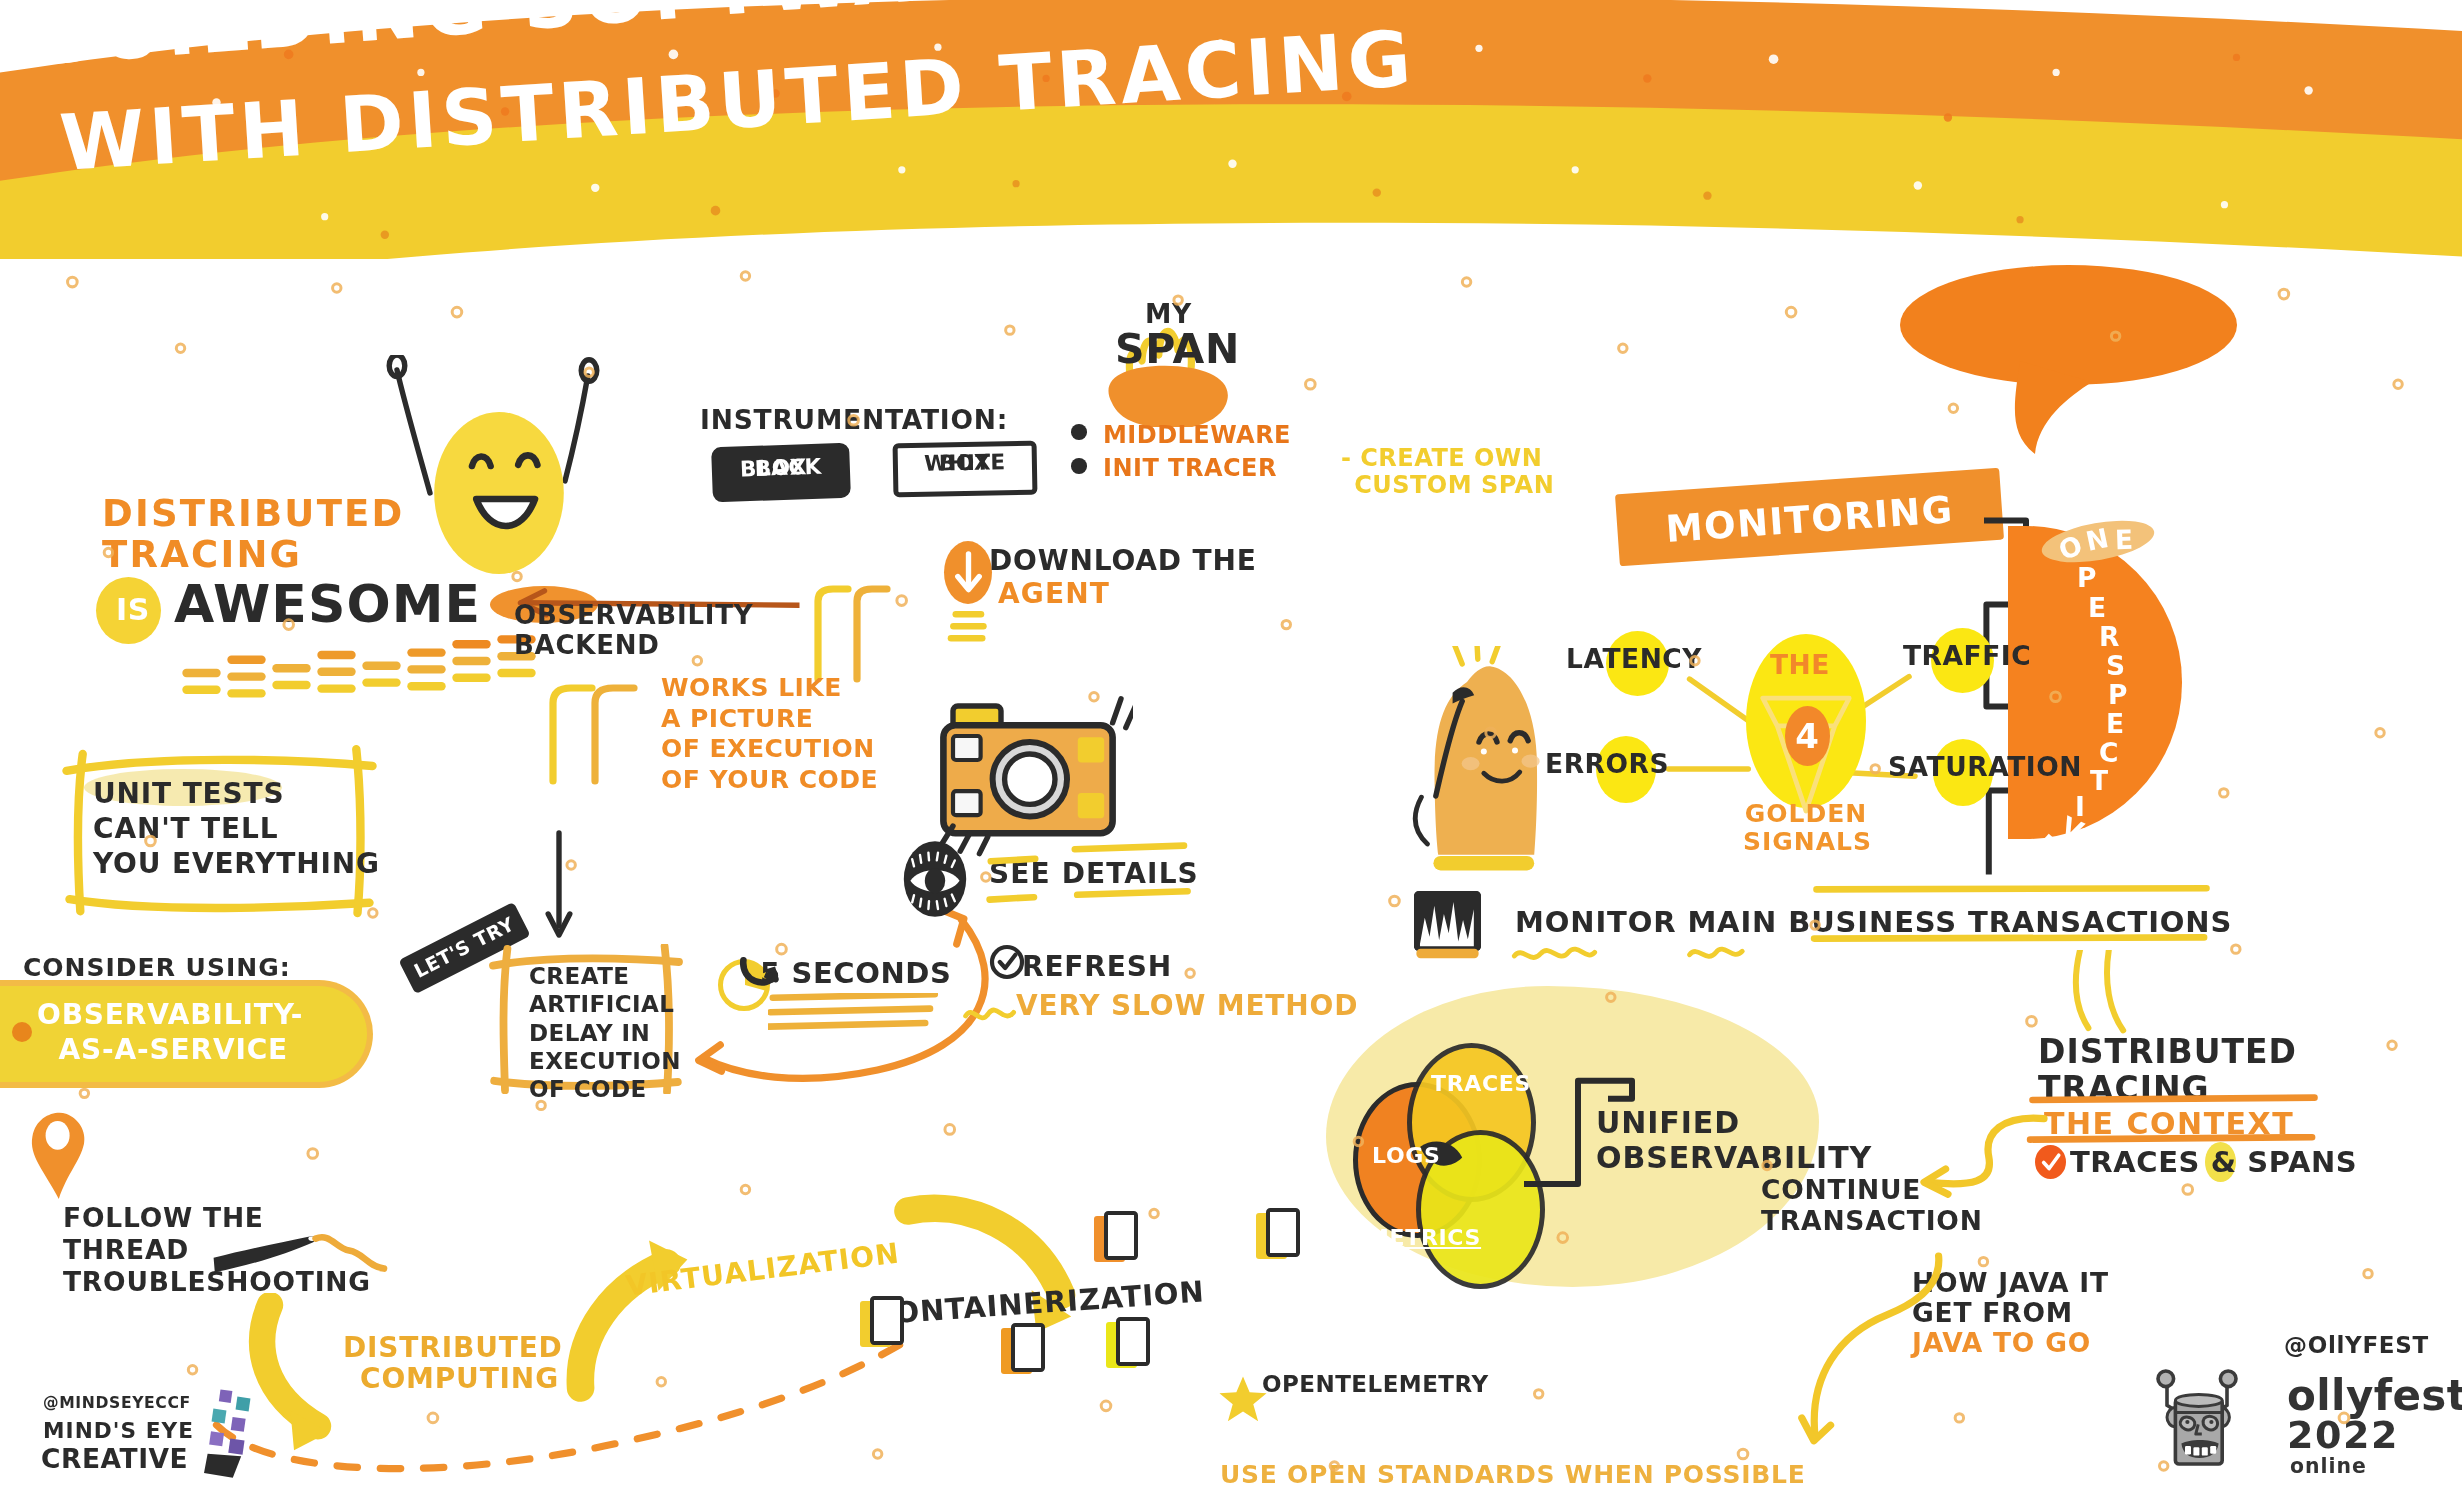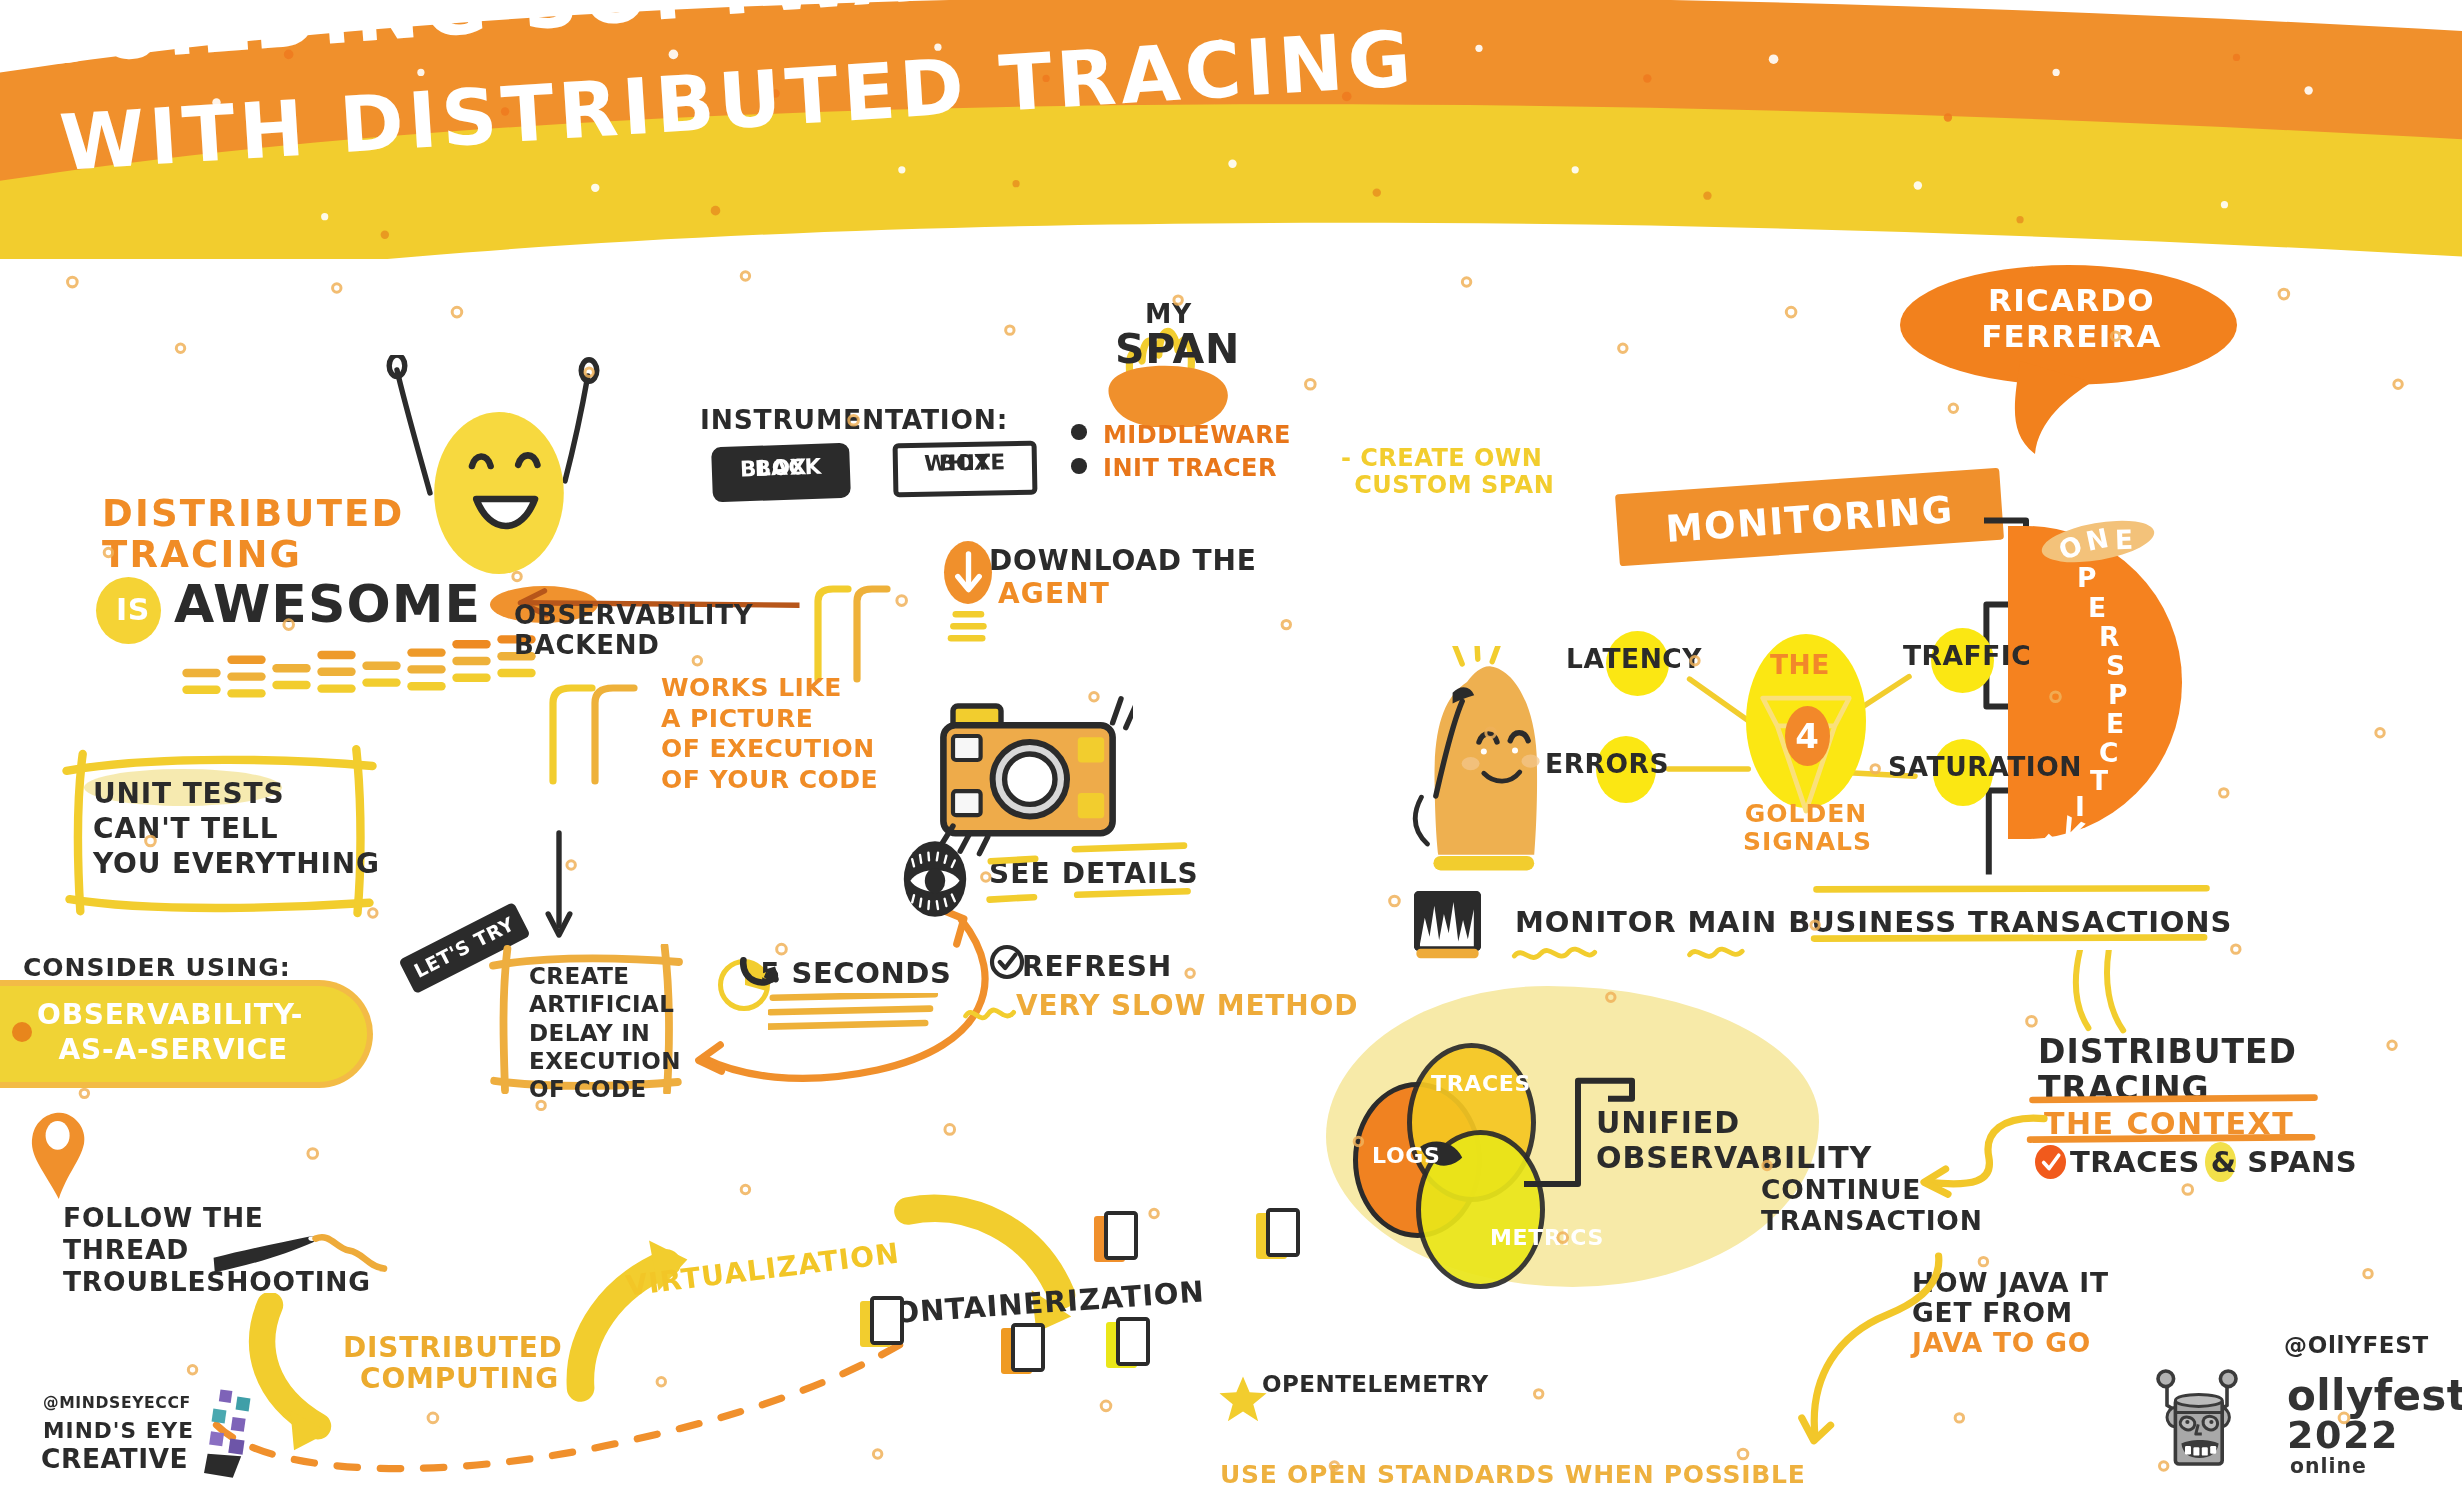--- a/index.html
+++ b/index.html
@@ -192,24 +192,20 @@
       </g>
     </svg>
     <div class="titleline hand" id="title1">BUILDING SOFTWARE RELIABILITY</div>
     <div class="titleline hand" id="title2">WITH DISTRIBUTED TRACING</div>
   </div>
 
   <div class="abs blob" id="bubble"></div>
   <svg class="abs" style="left:2002px;top:355px;" width="132" height="108" viewBox="0 0 220 180">
     <path d="M30,10 C20,80 10,130 55,165 C60,110 110,70 150,45 Z" fill="#f2811d"></path>
   </svg>
-  <div class="abs hand" id="bubble-txt">
-    <span>RICARDO</span><br>
-    <span>FERREIRA</span>
-  </div>
 
   <svg class="abs" style="left:385px;top:355px;" width="240" height="228" viewBox="0 0 400 380">
     <path d="M75,230 C50,140 30,70 20,25" stroke="#2b2b2b" stroke-width="9" fill="none" stroke-linecap="round"></path>
     <ellipse cx="20" cy="18" rx="13" ry="18" stroke="#2b2b2b" stroke-width="9" fill="none"></ellipse>
     <path d="M300,210 C318,140 330,80 338,35" stroke="#2b2b2b" stroke-width="9" fill="none" stroke-linecap="round"></path>
     <ellipse cx="340" cy="26" rx="13" ry="18" stroke="#2b2b2b" stroke-width="9" fill="none"></ellipse>
     <ellipse cx="190" cy="230" rx="108" ry="135" fill="#f7d93f"></ellipse>
     <path d="M145,185 C150,165 170,163 176,185" stroke="#2b2b2b" stroke-width="11" fill="none" stroke-linecap="round"></path>
     <path d="M222,183 C228,163 248,161 254,183" stroke="#2b2b2b" stroke-width="11" fill="none" stroke-linecap="round"></path>
     <path d="M152,240 C175,300 228,300 250,240 Z" fill="#fff" stroke="#2b2b2b" stroke-width="11" stroke-linejoin="round"></path>
@@ -536,21 +532,21 @@
 
   <div class="abs" id="venn-bg"></div>
   <div class="venncircle" id="v-logs"></div>
   <div class="venncircle" id="v-traces"></div>
   <div class="venncircle" id="v-metrics"></div>
   <svg class="abs" style="left:1407px;top:1124px;" width="78" height="72" viewBox="0 0 130 120">
     <path d="M22,38 C44,22 78,28 92,56 C70,78 36,74 22,38 Z" fill="#2b2b2b"></path>
   </svg>
   <div class="vlabel" style="left:1372px;top:1143px;">LOGS</div>
   <div class="vlabel" style="left:1431px;top:1071px;">TRACES</div>
-  <div class="vlabel" style="left:1490px;top:1225px;">METRICS</div>
+  <div class="vlabel" style="left:1367px;top:1225px;text-decoration:underline;">METRICS</div>
   <svg class="abs" style="left:1524px;top:1064px;" width="132" height="168" viewBox="0 0 220 280">
     <path d="M0,200 L90,200 L90,28 L180,28 L180,58 L140,58" stroke="#2b2b2b" stroke-width="10" fill="none" stroke-linejoin="round"></path>
   </svg>
   <div class="abs hand blk" id="uo-txt">
     <span>UNIFIED</span><br>
     <span>OBSERVABILITY</span>
   </div>
 
   <div class="abs hand blk" id="dtc-txt">
     <span>DISTRIBUTED</span><br>

